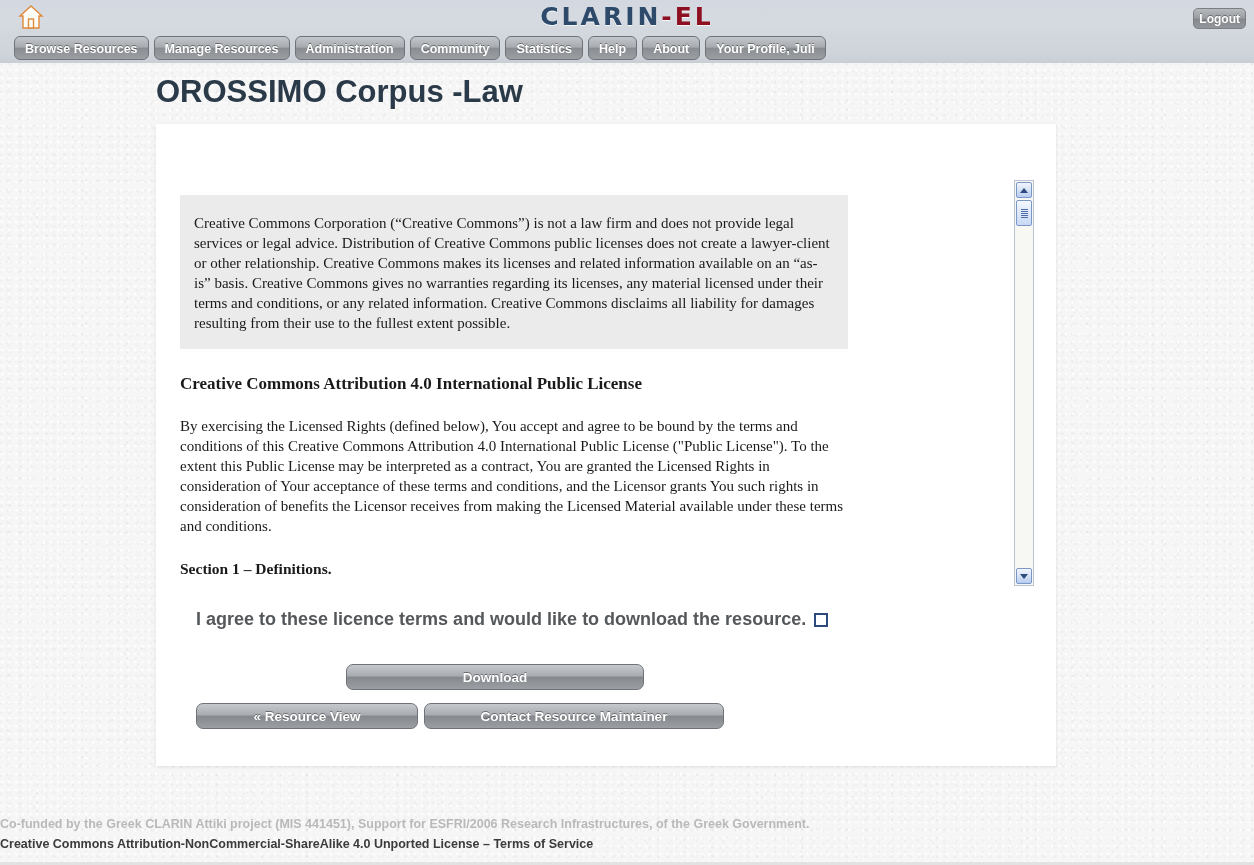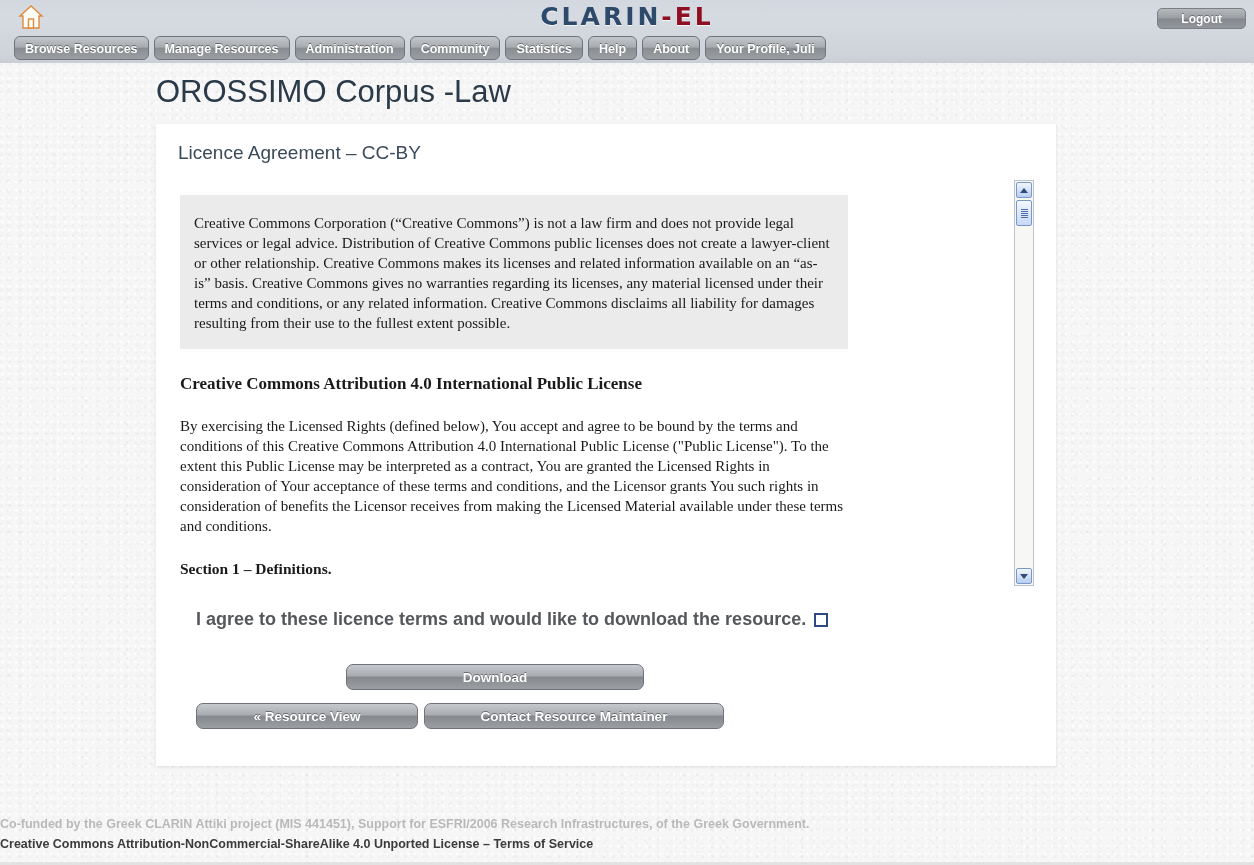--- a/index.html
+++ b/index.html
@@ -54,21 +54,21 @@
     line-height: 30px;
     text-shadow: 0 1px 0 rgba(255,255,255,.75);
   }
   .logo .clarin { color: #2d4a6b; margin-top: 32px; }
   .logo .el { color: #8f0f22; }
 
   .logout-btn {
     position: absolute;
     right: 8px; top: 8px;
     height: 21px;
-    padding: 0 23px;
+    padding: 0 5px;
     border: 1px solid #7b7f85;
     border-radius: 5px;
     background: linear-gradient(to bottom, #b7babd 0%, #9a9da1 48%, #85888c 52%, #93969a 100%);
     color: #ffffff;
     font-size: 12px;
     font-weight: bold;
     line-height: 21px;
     text-align: center;
     text-shadow: 0 -1px 0 rgba(0,0,0,.35);
     cursor: pointer;
@@ -101,21 +101,21 @@
     text-shadow: 0 -1px 0 rgba(0,0,0,.4);
     cursor: pointer;
     box-sizing: border-box;
   }
 
   
   .page-title {
     position: absolute;
     left: 156px; top: 74px;
     font-size: 31px;
-    font-weight: normal;
+    font-weight: bold;
     color: #2b3a48;
     letter-spacing: 0px;
   }
 
   
   .card {
     position: absolute;
     left: 156px; top: 124px;
     width: 900px; height: 642px;
     background: #ffffff;
@@ -328,21 +328,20 @@
   <div class="nav-btn">Statistics</div>
   <div class="nav-btn">Help</div>
   <div class="nav-btn">About</div>
   <div class="nav-btn">Your Profile, Juli</div>
 </div>
 
 <div class="page-title">OROSSIMO Corpus -Law</div>
 
 <div class="card">
 
-  <div class="card-title">Licence Agreement – CC-BY</div>
 
   <div class="licence-viewport">
     <div class="licence-inner">
       <div class="disclaimer-box">
         <p>Creative Commons Corporation (“Creative Commons”) is not a law firm and does not provide legal services or legal advice. Distribution of Creative Commons public licenses does not create a lawyer-client or other relationship. Creative Commons makes its licenses and related information available on an “as-is” basis. Creative Commons gives no warranties regarding its licenses, any material licensed under their terms and conditions, or any related information. Creative Commons disclaims all liability for damages resulting from their use to the fullest extent possible.</p>
       </div>
       <div class="licence-h1">Creative Commons Attribution 4.0 International Public License</div>
       <div class="licence-p">By exercising the Licensed Rights (defined below), You accept and agree to be bound by the terms and conditions of this Creative Commons Attribution 4.0 International Public License ("Public License"). To the extent this Public License may be interpreted as a contract, You are granted the Licensed Rights in consideration of Your acceptance of these terms and conditions, and the Licensor grants You such rights in consideration of benefits the Licensor receives from making the Licensed Material available under these terms and conditions.</div>
       <div class="licence-h2">Section 1 – Definitions.</div>
     </div>

